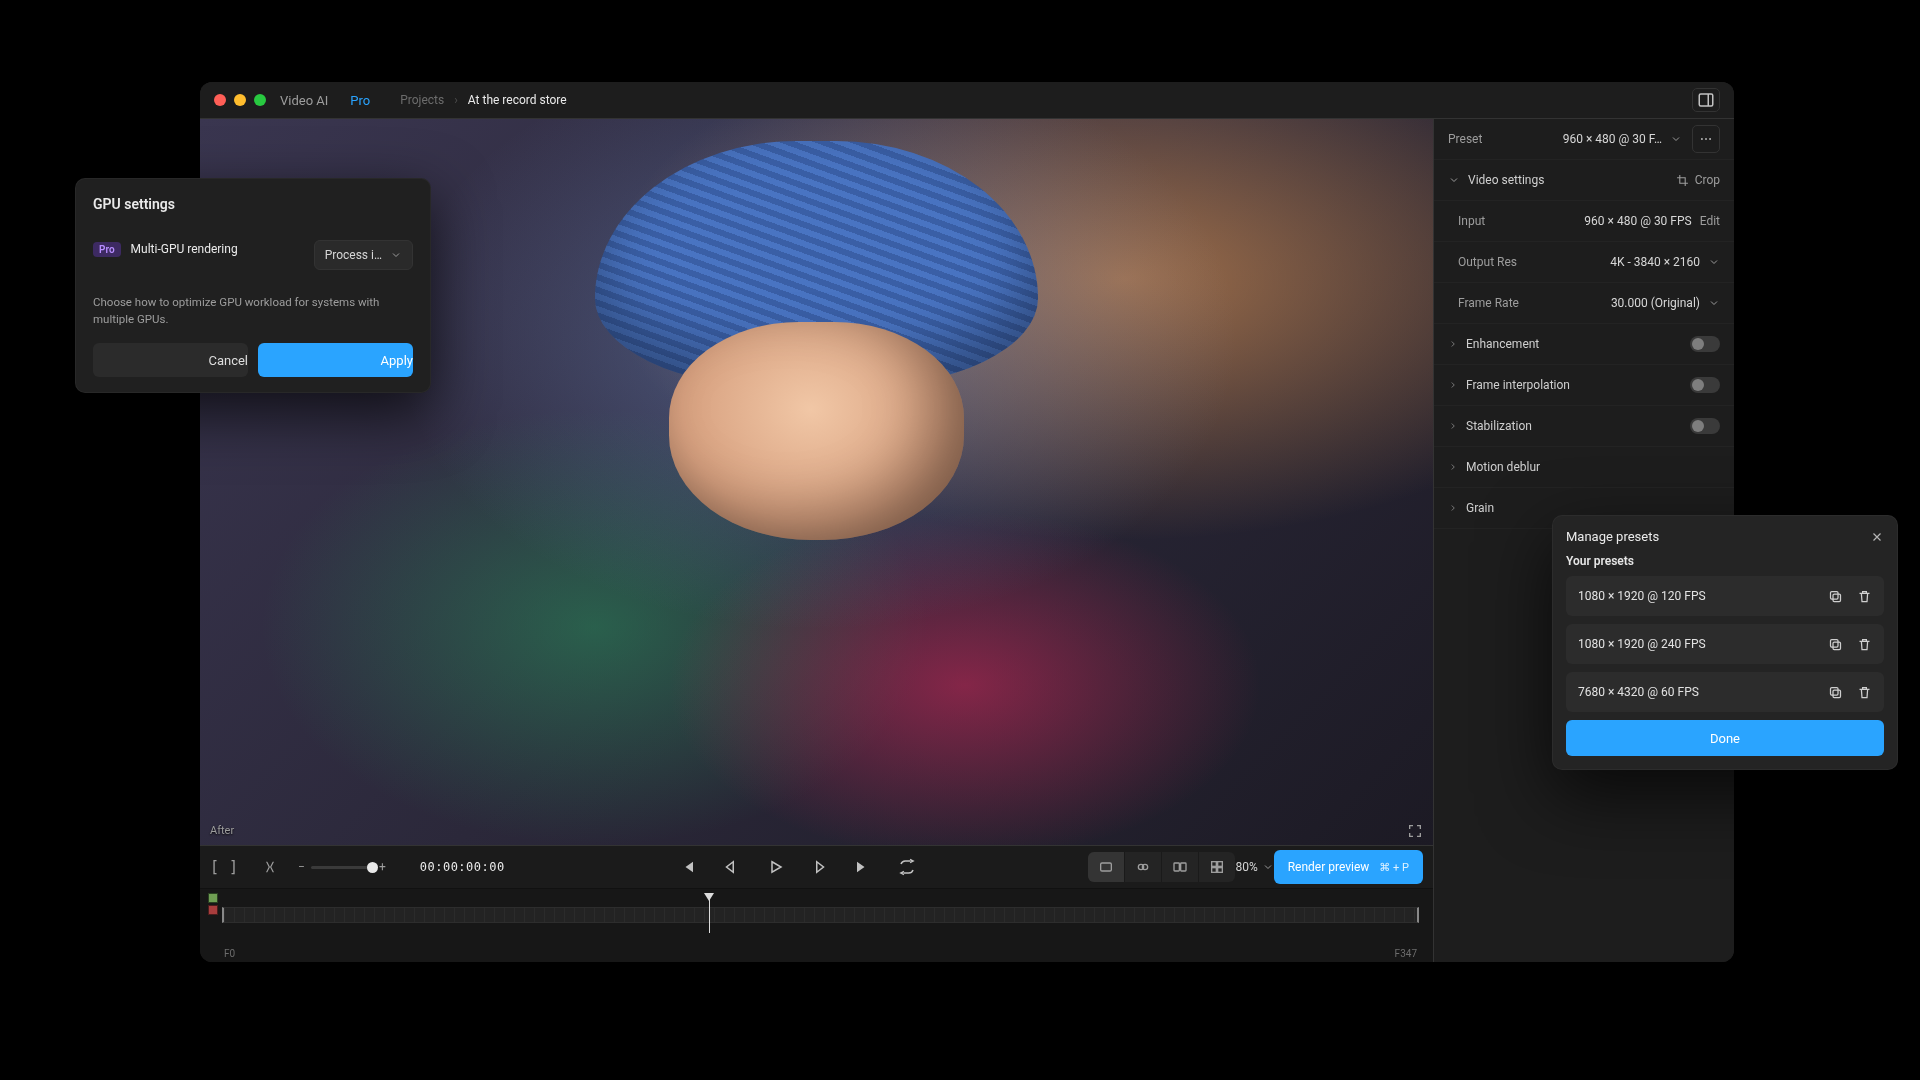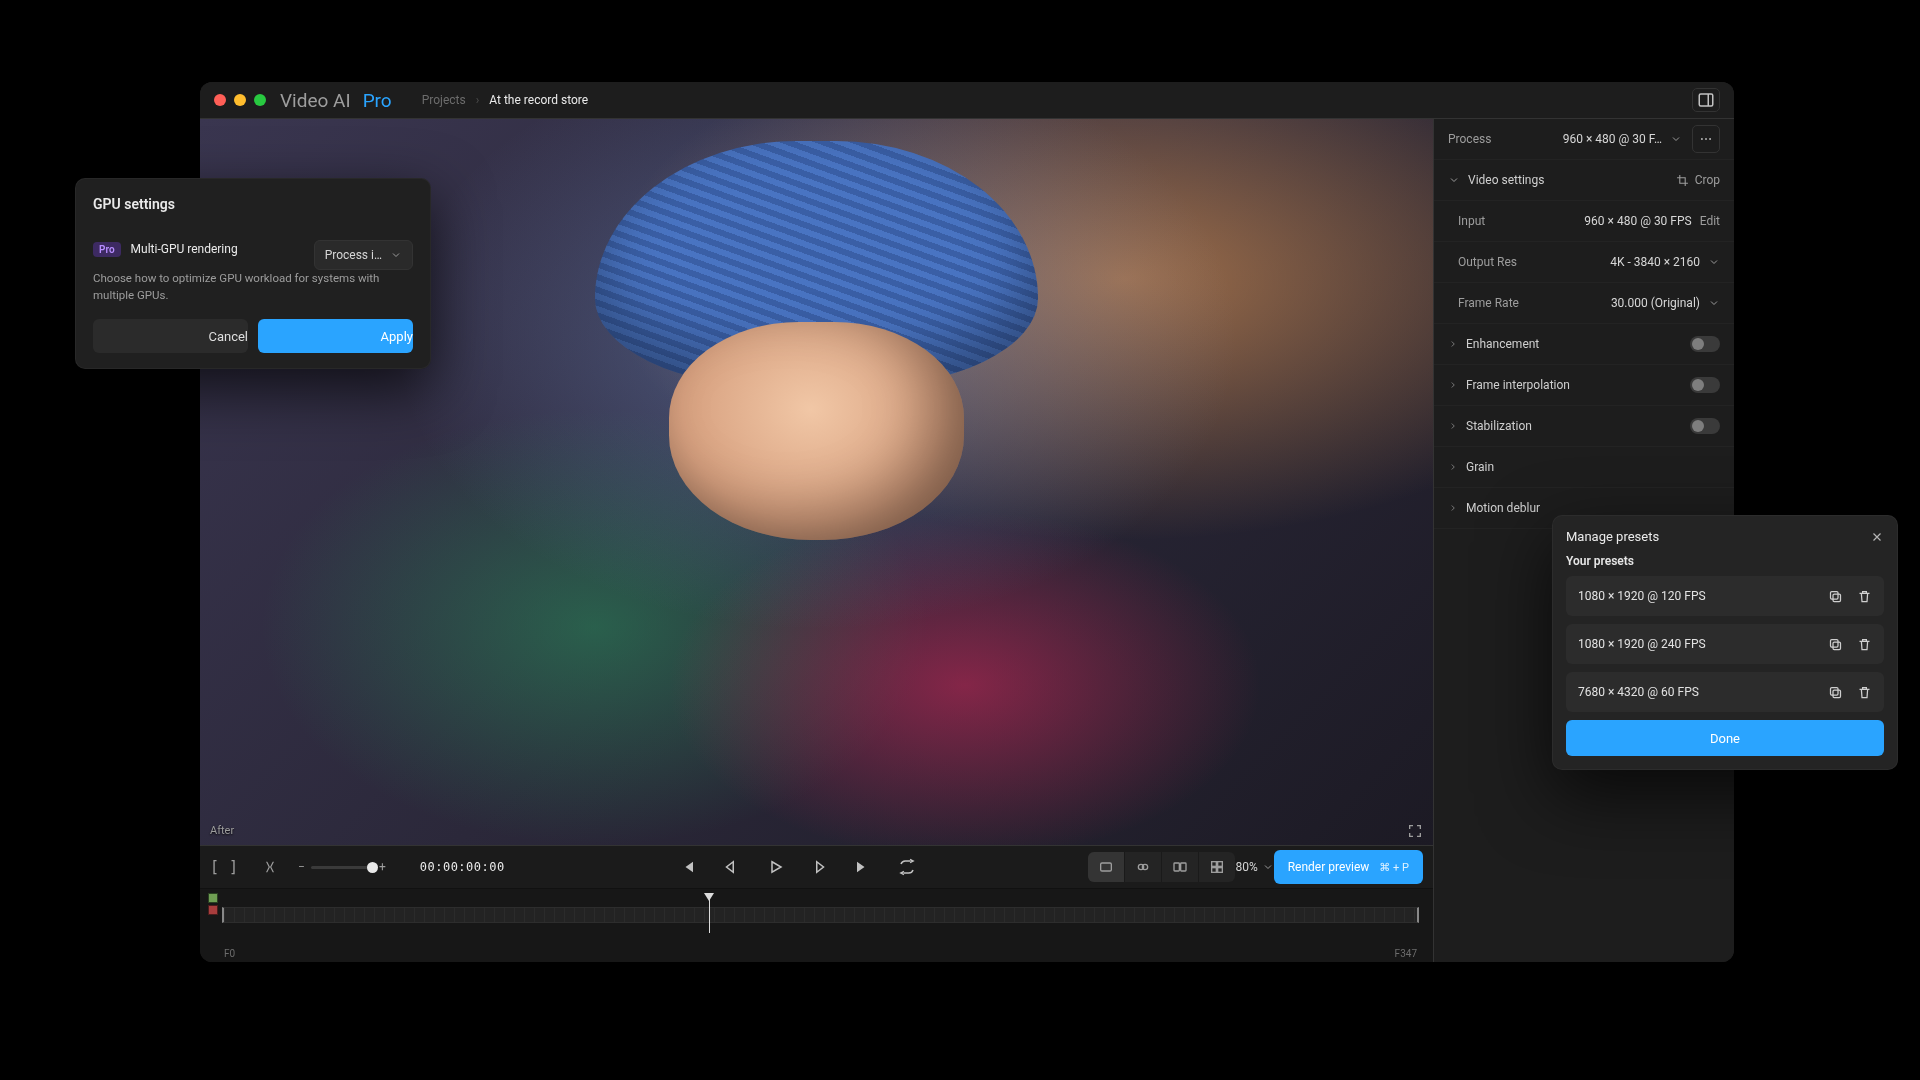--- a/index.html
+++ b/index.html
@@ -31,21 +31,21 @@
     box-shadow:0 25px 80px rgba(0,0,0,.7), inset 0 0 0 1px rgba(255,255,255,.03);
     overflow:hidden;
   }
   .titlebar{
     height:36px; display:flex; align-items:center; gap:14px; padding:0 14px;
     border-bottom:1px solid var(--border); background:#1d1d1d;
   }
   .traffic{display:flex;gap:8px;}
   .dot{width:12px;height:12px;border-radius:50%;}
   .dot.red{background:var(--red);} .dot.yel{background:var(--yellow);} .dot.grn{background:var(--green);}
-  .app-title{display:flex;gap:12px;align-items:center;color:var(--text-dim);font-size:19px;}
+  .app-title{display:flex;gap:22px;align-items:center;color:var(--text-dim);font-size:13px;}
   .app-title .pro{color:var(--accent);}
   .crumbs{display:flex;gap:10px;align-items:center;color:var(--text-xdim);font-size:12px;margin-left:16px;}
   .crumbs .chev{opacity:.6;}
   .crumbs .proj{color:var(--text);}
   .title-right{margin-left:auto;display:flex;gap:8px;color:var(--text-xdim);}
   .tbtn{width:26px;height:22px;border:1px solid var(--border);border-radius:5px;display:flex;align-items:center;justify-content:center;}
   svg{display:block;}
 
   
   .appbody{display:flex;height:calc(100% - 36px);}
@@ -152,21 +152,21 @@
     padding:18px 18px 16px;
   }
   .gpu-pop h3{margin:0 0 16px 0;font-size:14px;font-weight:600;}
   .gpu-line{display:flex;align-items:center;gap:10px;}
   .pro-tag{background:var(--pro-bg);color:var(--pro-tx);border-radius:4px;font-size:10px;padding:2px 6px;font-weight:600;}
   .gpu-sel{
     margin-left:auto;display:flex;align-items:center;gap:8px;background:#2a2a2a;border:1px solid var(--border);
     border-radius:6px;height:28px;padding:0 10px;font-size:12px;color:#d6d6d6;max-width:118px;margin-top:12px;
   }
   .gpu-sel .txt{white-space:nowrap;overflow:hidden;text-overflow:ellipsis;}
-  .gpu-desc{margin-top:0;font-size:11.5px;line-height:1.45;color:var(--text-dim);}
+  .gpu-desc{margin-top:24px;font-size:11.5px;line-height:1.45;color:var(--text-dim);}
   .gpu-actions{display:flex;gap:10px;margin-top:16px;}
   .btn{flex:1;height:34px;border-radius:6px;display:flex;align-items:center;justify-content:flex-end;font-size:13px;}
   .btn-ghost{background:#2b2b2b;color:#dedede;}
   .btn-primary{background:var(--accent);color:#fff;}
 
   
   .presets-pop{
     position:absolute; left:1536px; top:515px; width:318px;
     background:#242424;border-radius:10px;color:var(--text);
     box-shadow:0 25px 70px rgba(0,0,0,.7), inset 0 0 0 1px rgba(255,255,255,.04);
@@ -334,21 +334,21 @@
           <div class="tl-play"></div>
           <span class="tl-f0">F0</span>
           <span class="tl-fend">F347</span>
         </div>
 
       </div>
 
       <div class="sidebar">
 
         <div class="side-row">
-          <span class="label">Process</span>
+          <span class="label">Preset</span>
           <span class="value">
             <span>960 × 480 @ 30 F…</span>
             <svg class="chev-d" viewBox="0 0 24 24">
                 <path d="M6 9l6 6 6-6" fill="none" stroke="currentColor" stroke-width="2"></path>
               </svg>
           </span>
           <div class="more-btn">
             <svg viewBox="0 0 24 24" width="14" height="14">
                 <circle cx="5" cy="12" r="1.6" fill="currentColor"></circle>
                 <circle cx="12" cy="12" r="1.6" fill="currentColor"></circle>
@@ -419,28 +419,28 @@
               <path d="M9 6l6 6-6 6" fill="none" stroke="currentColor" stroke-width="2"></path>
             </svg>
           <span>Stabilization</span>
           <div class="toggle"></div>
         </div>
 
         <div class="sect-head">
           <svg class="chev-r" viewBox="0 0 24 24">
               <path d="M9 6l6 6-6 6" fill="none" stroke="currentColor" stroke-width="2"></path>
             </svg>
-          <span>Grain</span>
+          <span>Motion deblur</span>
         </div>
 
         <div class="sect-head">
           <svg class="chev-r" viewBox="0 0 24 24">
               <path d="M9 6l6 6-6 6" fill="none" stroke="currentColor" stroke-width="2"></path>
             </svg>
-          <span>Motion deblur</span>
+          <span>Grain</span>
         </div>
 
       </div>
 
     </div>
   </div>
 
   <div class="gpu-pop">
     <h3>GPU settings</h3>
     <div class="gpu-line">

